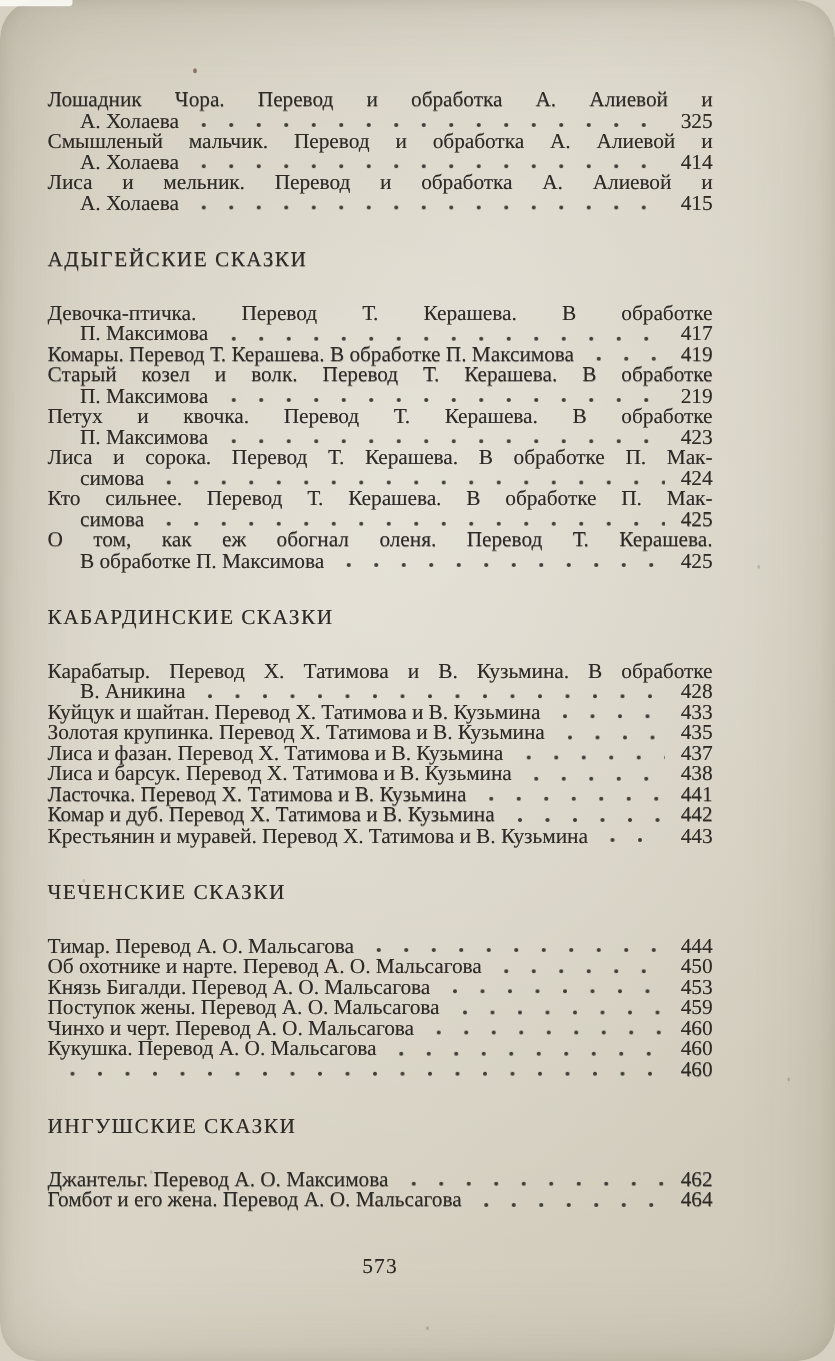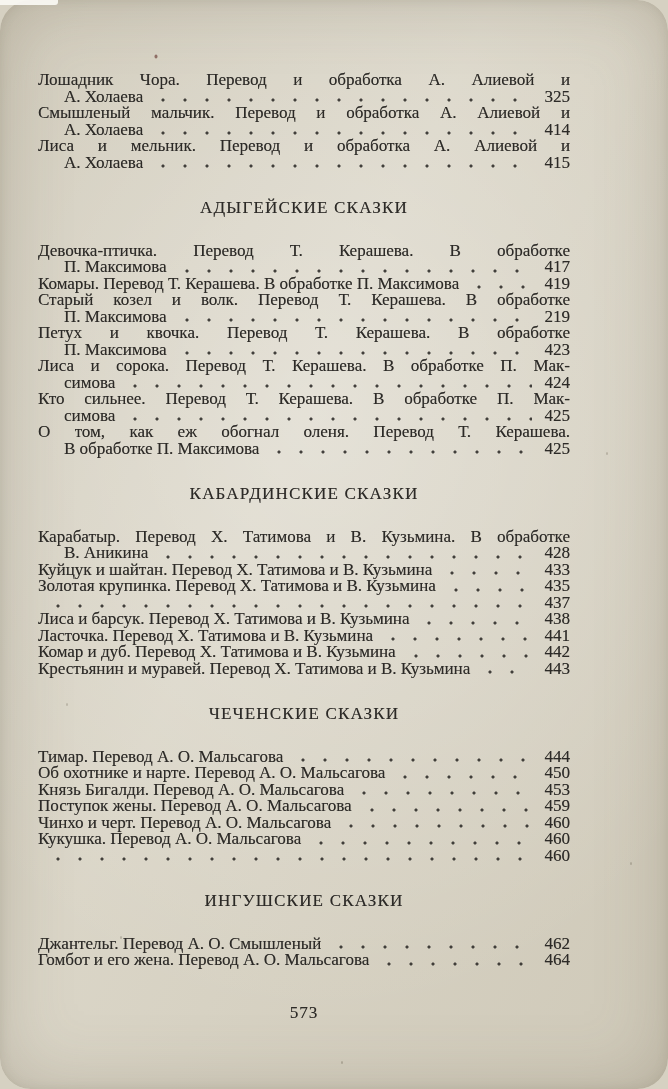--- a/index.html
+++ b/index.html
@@ -33,21 +33,21 @@
       341px 1061px 0 0 rgba(96,90,72,0.32),
       66px 703px 0 0 rgba(96,90,72,0.26),
       630px 862px 0 0 rgba(96,90,72,0.30);
   }
   .column {
     position: absolute; left: 38px; top: 72px; width: 532px;
     font-size: 17px; line-height: 16.5px; color: #2c2a27;
     text-shadow: 0.2px 0.2px 0.35px rgba(44,42,39,0.45);
   }
   .section-heading {
-    margin: 29px 0 26px; text-align: center; letter-spacing: 1.2px;
+    margin: 29px 0 26px; letter-spacing: 1.2px;
     white-space: nowrap;
   }
   .pre-line {
     text-align: justify; text-align-last: justify; white-space: nowrap;
   }
   .entry-row { display: flex; align-items: flex-end; }
   .entry-row.cont { padding-left: 26px; }
   .entry-title { white-space: nowrap; }
   .dot-leader {
     flex: 1; align-self: stretch; min-width: 0; margin: 0 8px 0 7px;
@@ -169,20 +169,21 @@
           </div>
           <div class="toc-entry">
             <div class="entry-row">
               <span class="entry-title">Золотая крупинка. Перевод Х. Татимова и В. Кузьмина</span>
               <span class="dot-leader"></span>
               <span class="entry-page">435</span>
             </div>
           </div>
           <div class="toc-entry">
             <div class="entry-row">
+              <span class="entry-title">Лиса и фазан. Перевод Х. Татимова и В. Кузьмина</span>
               <span class="dot-leader"></span>
               <span class="entry-page">437</span>
             </div>
           </div>
           <div class="toc-entry">
             <div class="entry-row">
               <span class="entry-title">Лиса и барсук. Перевод Х. Татимова и В. Кузьмина</span>
               <span class="dot-leader"></span>
               <span class="entry-page">438</span>
             </div>
@@ -257,21 +258,21 @@
             <div class="entry-row">
               <span class="dot-leader"></span>
               <span class="entry-page">460</span>
             </div>
           </div>
         </div>
         <div class="toc-section">
           <div class="section-heading">ИНГУШСКИЕ СКАЗКИ</div>
           <div class="toc-entry">
             <div class="entry-row">
-              <span class="entry-title">Джантельг. Перевод А. О. Смышленый</span>
+              <span class="entry-title">Джантельг. Перевод А. О. Максимова</span>
               <span class="dot-leader"></span>
               <span class="entry-page">462</span>
             </div>
           </div>
           <div class="toc-entry">
             <div class="entry-row">
               <span class="entry-title">Гомбот и его жена. Перевод А. О. Мальсагова</span>
               <span class="dot-leader"></span>
               <span class="entry-page">464</span>
             </div>

